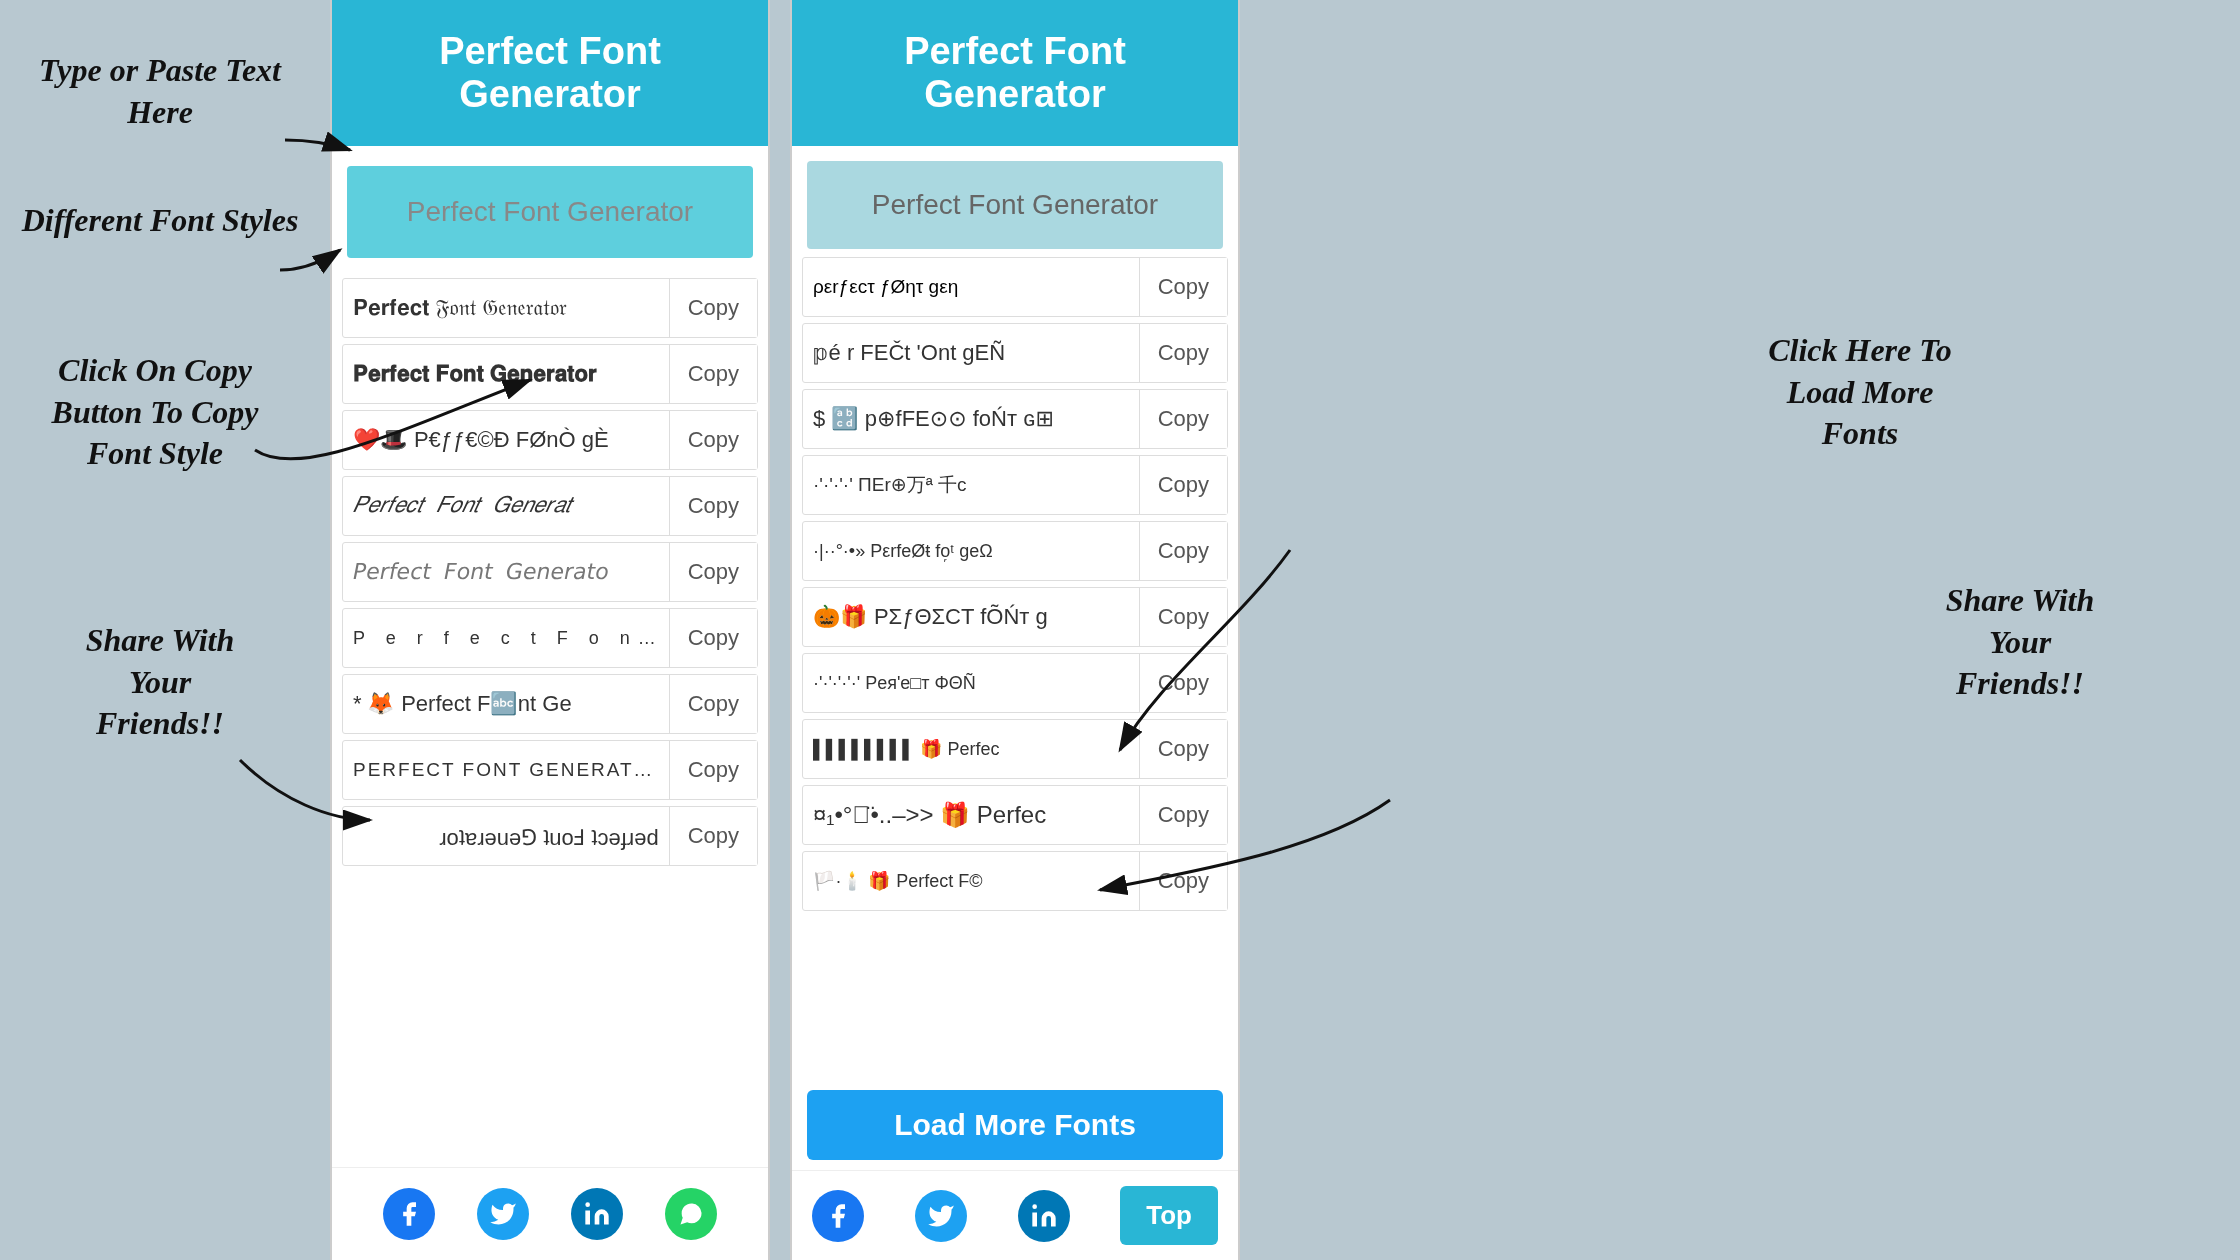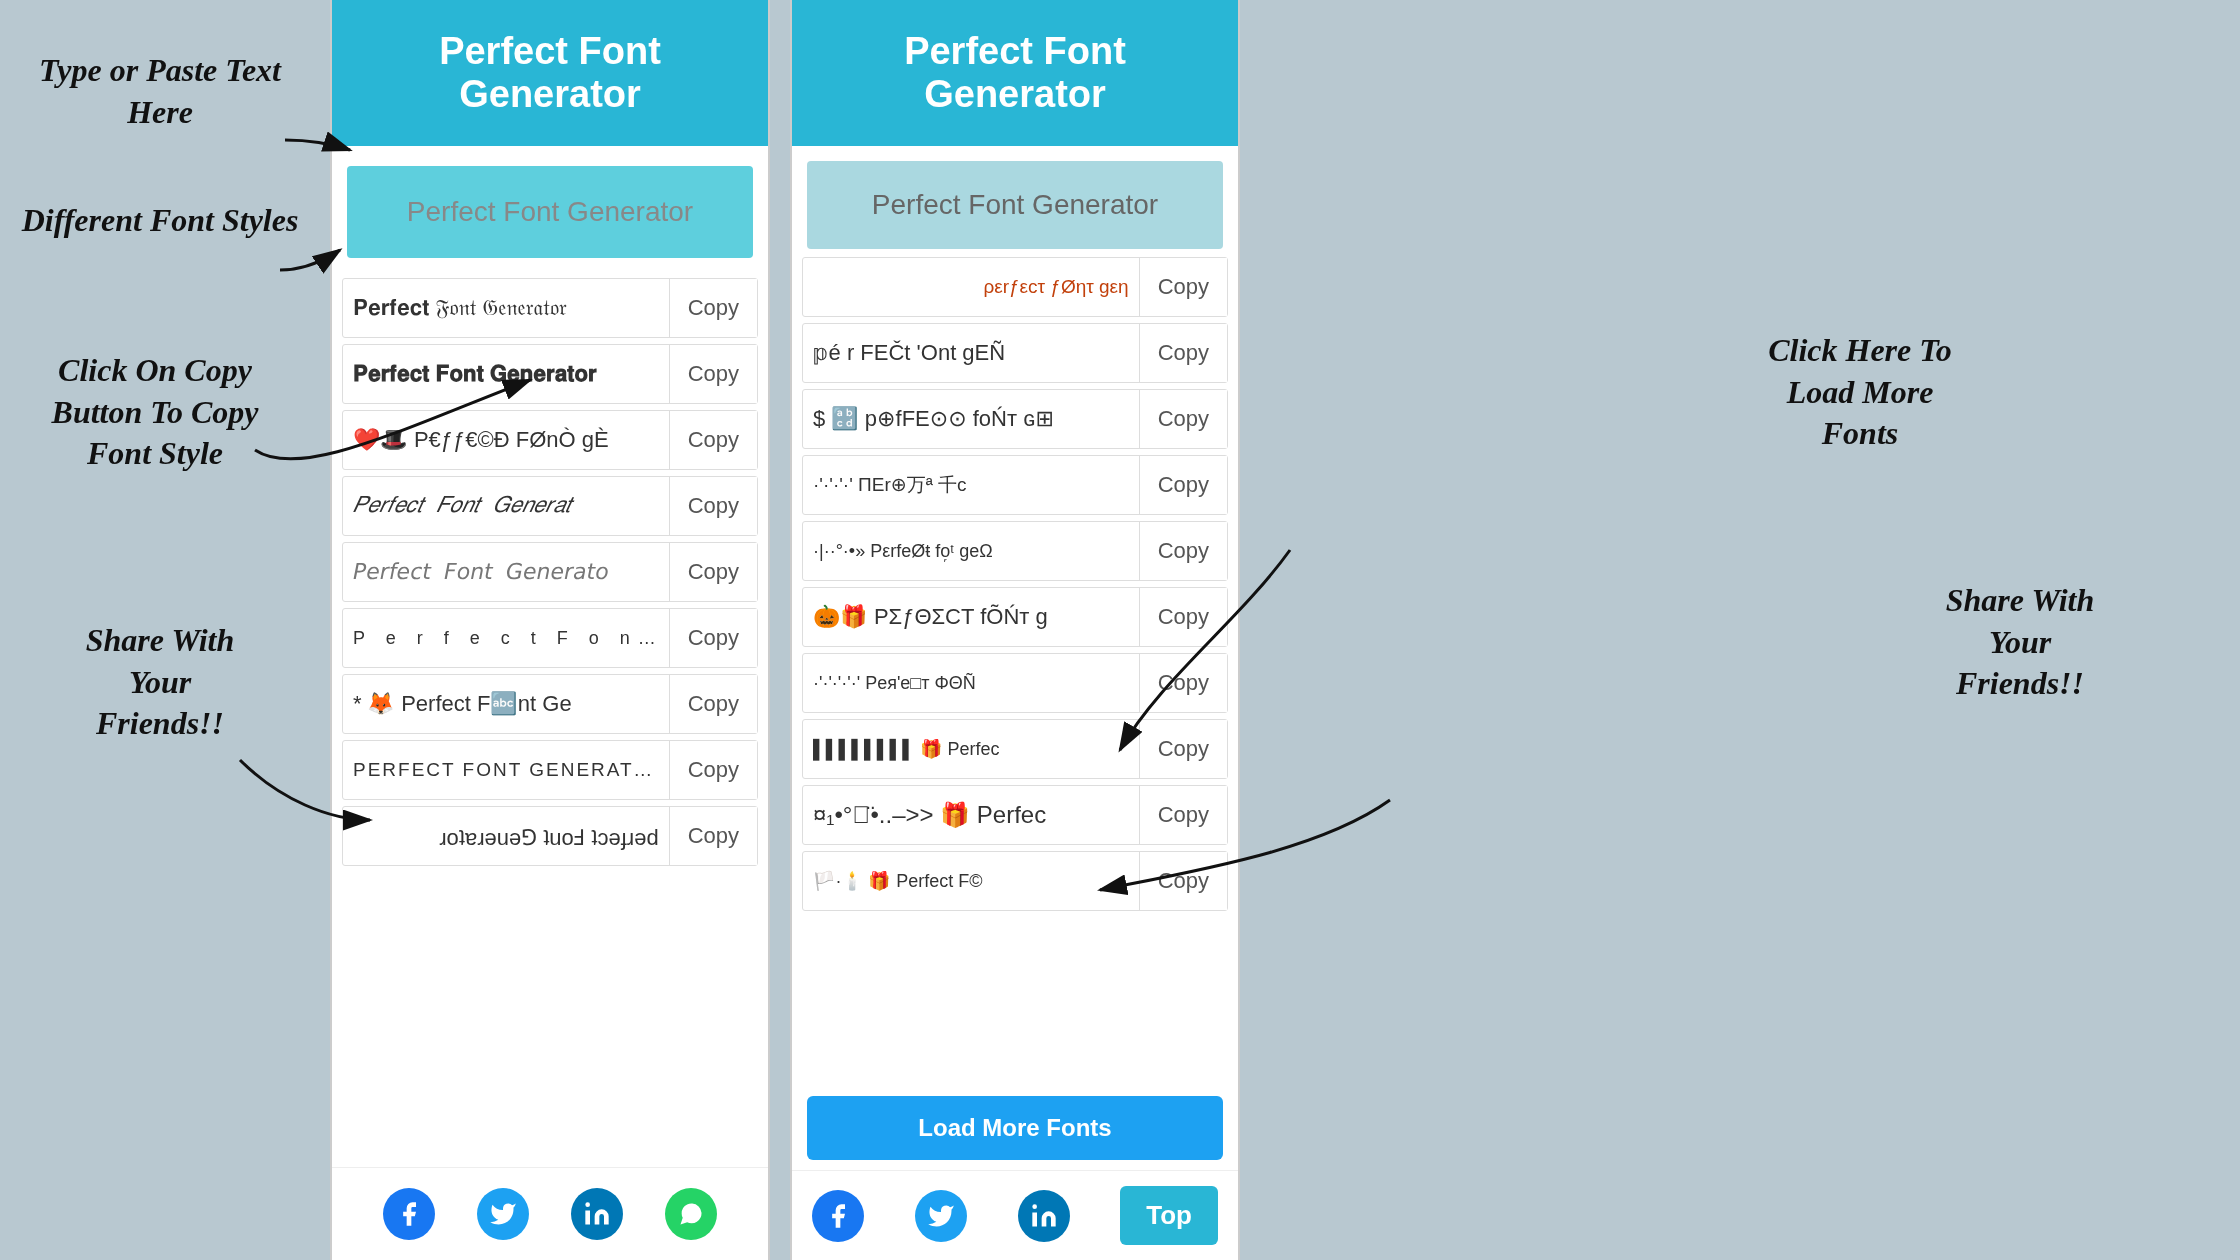--- a/index.html
+++ b/index.html
@@ -126,21 +126,21 @@
     .social-facebook { background: #1877f2; }
     .social-twitter { background: #1da1f2; }
     .social-linkedin { background: #0077b5; }
     .social-whatsapp { background: #25d366; }
 
     .load-more-btn {
       background: #1da1f2;
       color: white;
       border: none;
       border-radius: 6px;
-      font-size: 24px;
+      font-size: 30px;
       font-weight: bold;
       padding: 18px 40px;
       cursor: pointer;
       margin: 10px 15px;
       width: calc(100% - 30px);
       flex-shrink: 0;
     }
 
     .top-btn {
       background: #29b6d5;
@@ -300,21 +300,21 @@
 </div>
 
 <div class="panel-right-content">
   <div class="panel-header">Perfect Font Generator</div>
 
   <div class="right-input-box">Perfect Font Generator</div>
 
   <div class="right-font-list">
 
     <div class="font-row">
-      <span class="font-text" style="color:#c2410c; font-size:19px;text-align:right;">ρεrƒεcτ ƒØητ gεη</span>
+      <span class="font-text" style="color:#000000; font-size:19px;">ρεrƒεcτ ƒØητ gεη</span>
       <button class="copy-btn">Copy</button>
     </div>
 
     <div class="font-row">
       <span class="font-text">𝕡é r FEČt 'Ont gEÑ</span>
       <button class="copy-btn">Copy</button>
     </div>
 
     <div class="font-row">
       <span class="font-text">$ 🔡 p⊕fFE⊙⊙ foŃт ɢ⊞</span>

